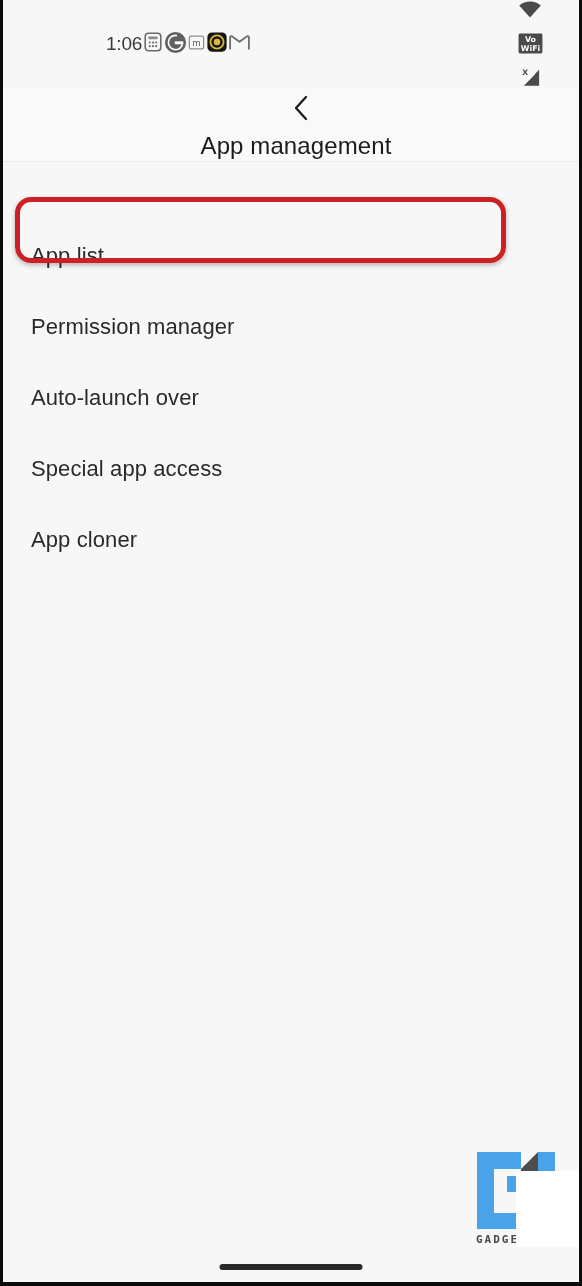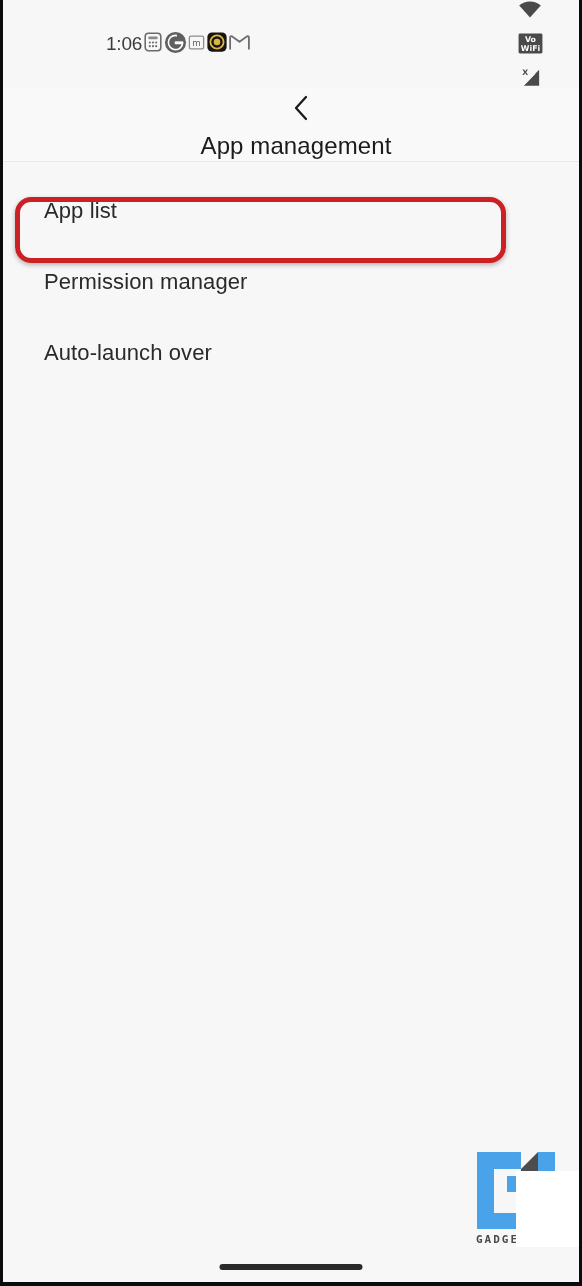--- a/index.html
+++ b/index.html
@@ -87,22 +87,22 @@
   
   .list {
     position: absolute;
     top: 162px;
     left: 0; right: 0;
     padding-top: 36px;
   }
   .row {
     height: 71px;
     display: flex;
-    align-items: flex-start;
-    padding-left: 41px;
+    align-items: flex-end;
+    padding-left: 28px;
     box-sizing: border-box;
     cursor: pointer;
   }
   .row-label {
     font-size: 22px;
     color: #2a2a2a;
     letter-spacing: 0.1px;
   }
   .highlight-box {
     position: absolute;
@@ -275,20 +275,26 @@
   <div class="list">
     <div class="row">
       <span class="row-label">App list</span>
     </div>
     <div class="row">
       <span class="row-label">Permission manager</span>
     </div>
     <div class="row">
       <span class="row-label">Auto-launch over</span>
     </div>
+    <div class="row">
+      <span class="row-label">Special app access</span>
+    </div>
+    <div class="row">
+      <span class="row-label">App cloner</span>
+    </div>
   </div>
 
   <div class="highlight-box"></div>
 
   <div class="watermark">
     <svg width="86" height="86" viewBox="0 0 86 86">
 
       <path d="M4 4h44v17H21v44h27V44H34V28h31v53H4z" fill="#4aa3e8"></path>
 
       <path d="M48 4h17v77H48z" fill="#4d4d4d"></path>

